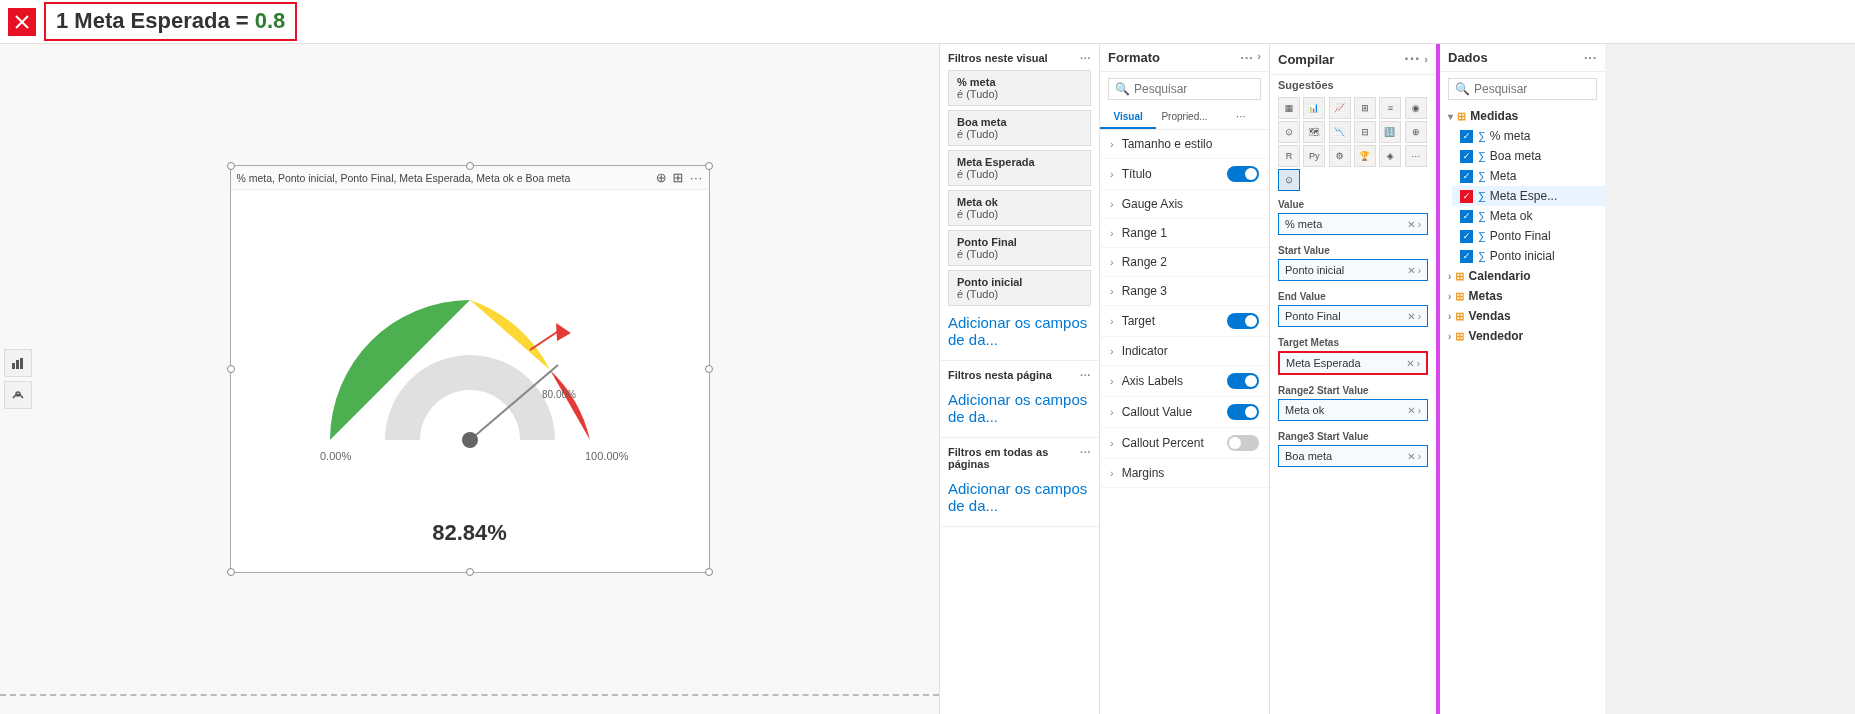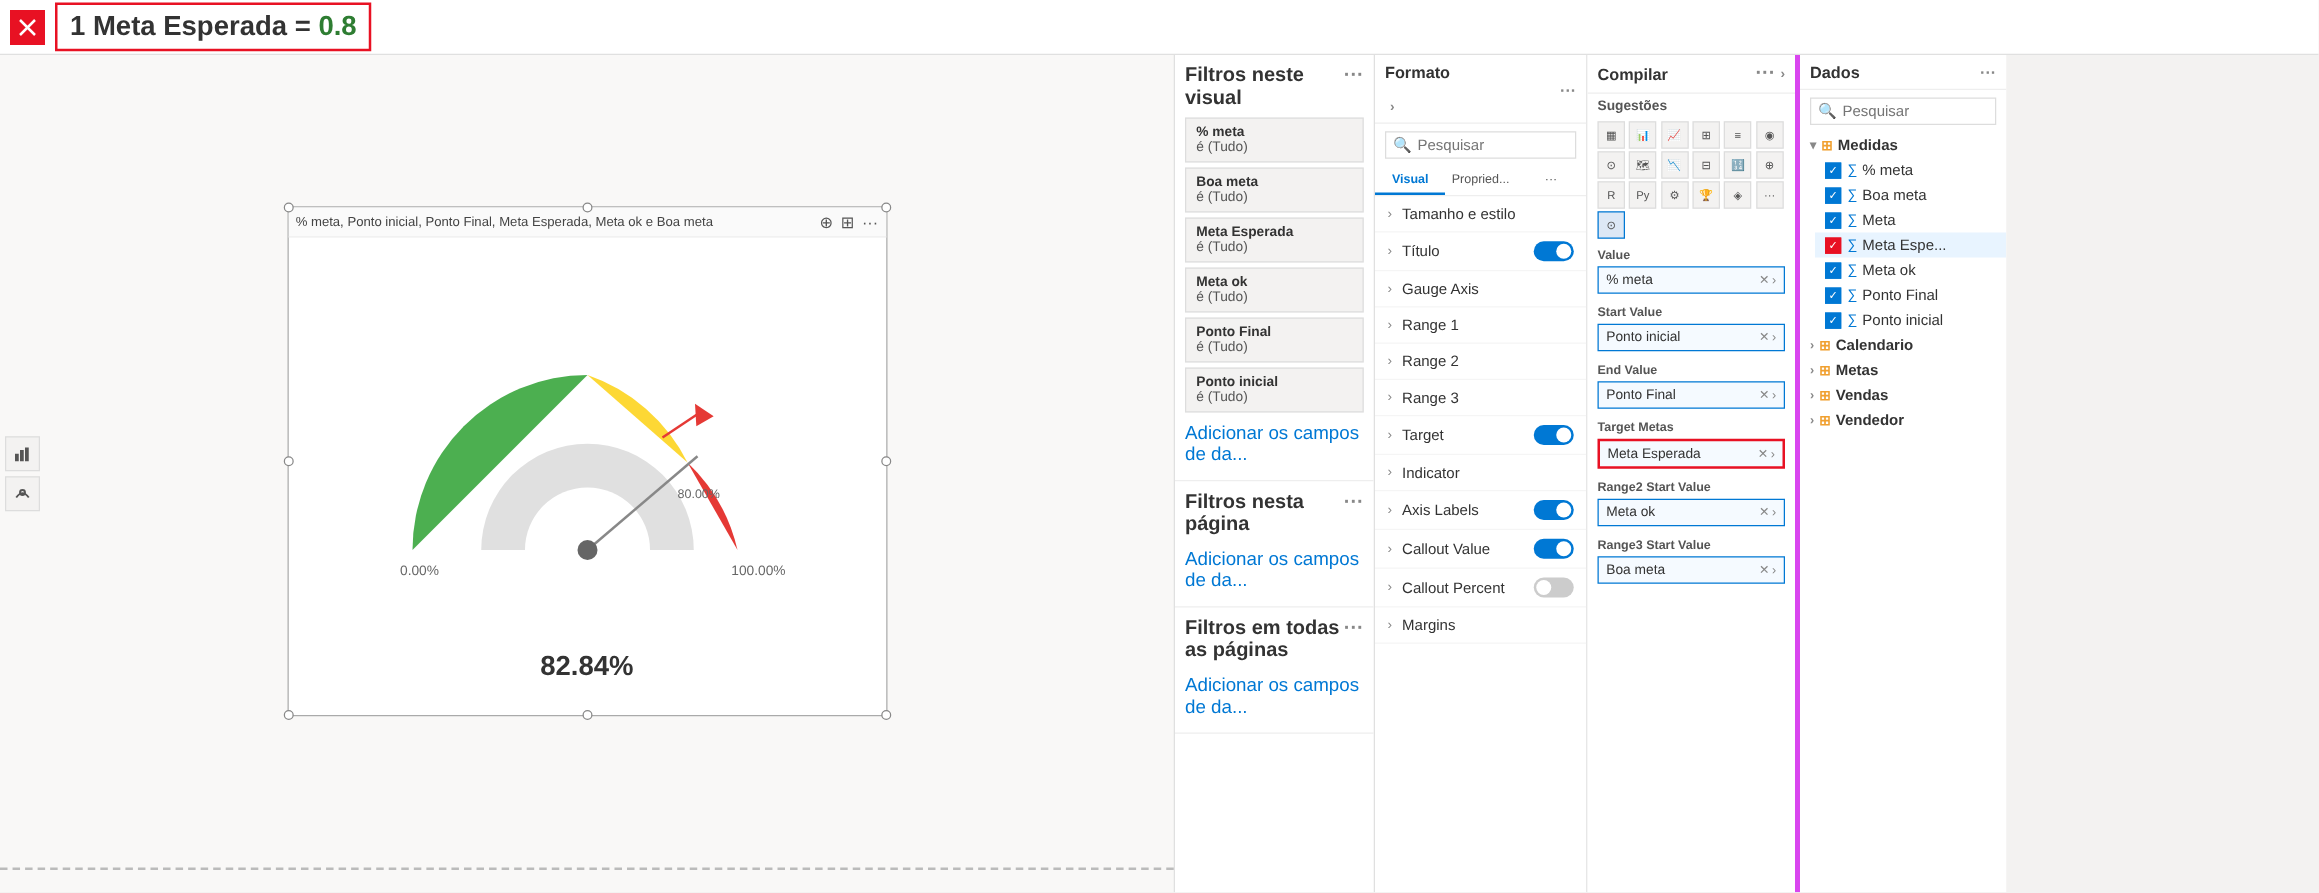--- a/index.html
+++ b/index.html
@@ -75,42 +75,42 @@
     .handle-bm { bottom: -4px; left: 50%; transform: translateX(-50%); }
     .handle-br { bottom: -4px; right: -4px; }
 
     
     .filters-panel {
       flex: 0 0 160px; background: #fff; border-right: 1px solid #e0e0e0;
       display: flex; flex-direction: column; overflow: hidden;
     }
     .filters-section { padding: 8px; border-bottom: 1px solid #eee; }
     .filters-section-title {
-      font-size: 16px; font-weight: 600; color: #333; margin-bottom: 6px;
+      font-size: 11px; font-weight: 600; color: #333; margin-bottom: 6px;
       display: flex; justify-content: space-between;
     }
     .filters-section-title .dots { color: #888; cursor: pointer; }
     .filter-item {
       background: #f3f2f1; border: 1px solid #ddd; padding: 5px 8px;
       margin-bottom: 4px; font-size: 11px; color: #333; cursor: pointer;
     }
     .filter-item .filter-name { font-weight: 600; }
     .filter-item .filter-value { color: #555; }
     .add-fields {
       font-size: 15px; color: #0078d4; cursor: pointer; padding: 4px 0;
     }
 
     
     .format-panel {
       flex: 0 0 170px; background: #fff; border-right: 1px solid #e0e0e0;
       display: flex; flex-direction: column; overflow-y: auto;
     }
     .format-header {
       display: flex; align-items: flex-start; padding: 6px 8px;
-      border-bottom: 1px solid #eee; font-size: 13px; font-weight: 600; color: #333; flex-direction: column;
+      border-bottom: 1px solid #eee; font-size: 13px; font-weight: 600; color: #333;
     }
     .format-header .dots { margin-left: auto; color: #888; cursor: pointer; }
     .format-header .chevron { color: #888; cursor: pointer; margin-left: 4px; font-size: 11px; }
     .search-box {
       display: flex; align-items: center; border: 1px solid #ddd; margin: 6px 8px;
       padding: 3px 6px;
     }
     .search-box input { border: none; outline: none; font-size: 12px; width: 100%; color: #555; }
     .search-icon { color: #888; font-size: 12px; margin-right: 4px; }
     .format-tabs { display: flex; border-bottom: 1px solid #eee; }

